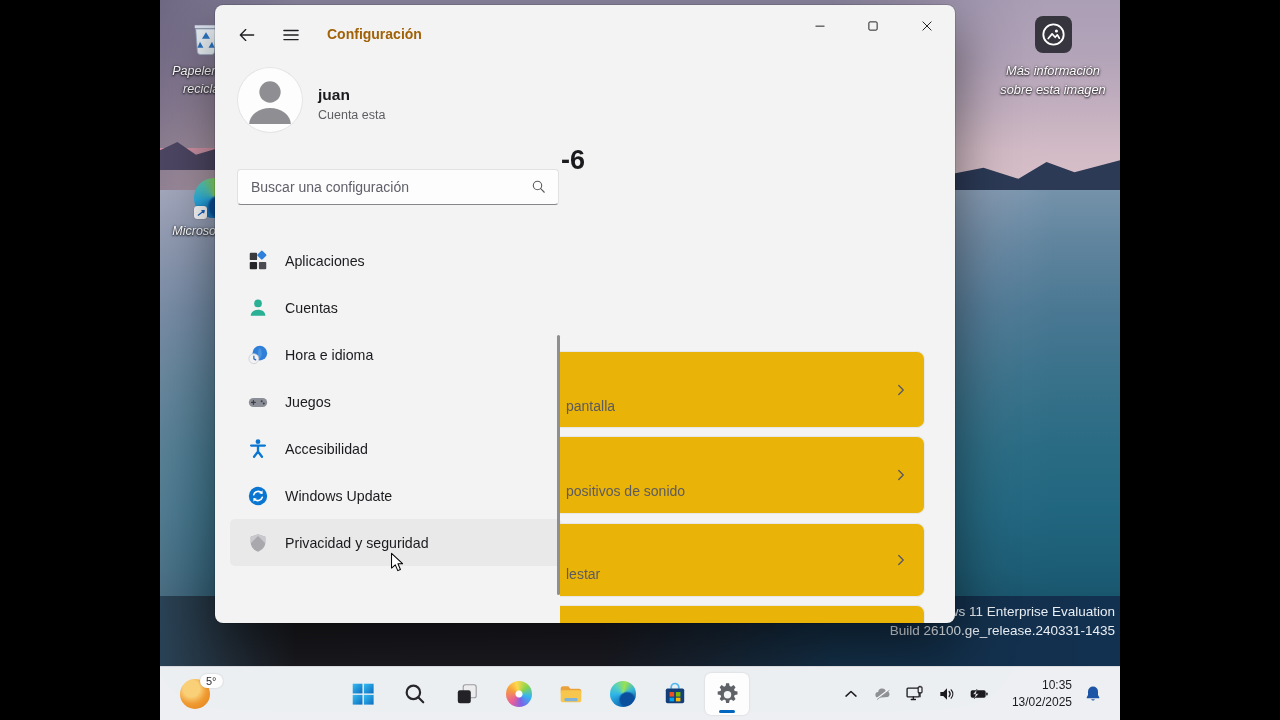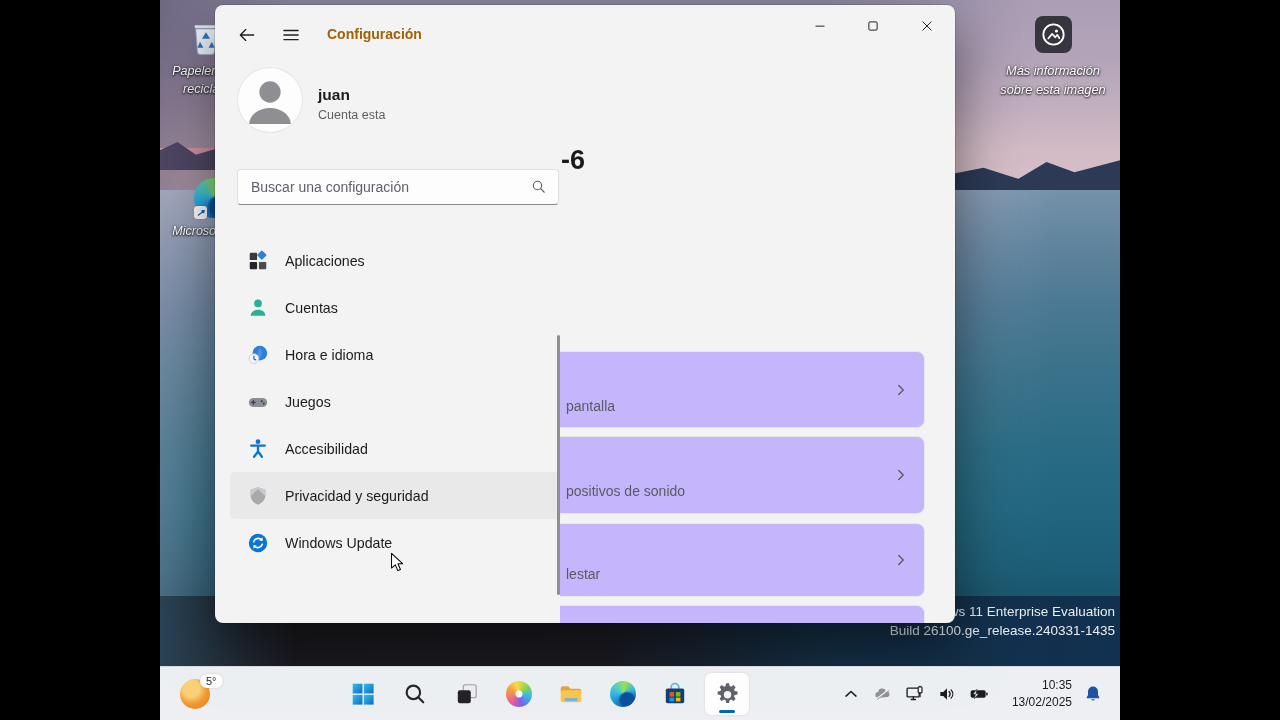--- a/index.html
+++ b/index.html
@@ -49,21 +49,21 @@
   .searchbox input::placeholder{color:#60606a;opacity:1;}
   .search-glyph{position:absolute;right:10px;top:8px;width:18px;height:18px;}
   .nav{position:absolute;left:15px;top:232px;width:332px;}
   .nav-item{position:relative;height:47px;border-radius:5px;display:flex;align-items:center;padding-left:17px;box-sizing:border-box;}
   .nav-item.hovered{background:#e9e9e9;}
   .nav-ic{width:22px;height:22px;flex:0 0 22px;}
   .nav-ic svg{width:22px;height:22px;display:block;}
   .nav-label{margin-left:16px;font-size:14.2px;color:#1b1b1f;}
   .content-heading{position:absolute;left:346px;top:140px;font-size:27px;font-weight:700;color:#1b1b1f;}
   .flyout-scrollbar{position:absolute;left:342px;top:330px;width:3px;height:260px;background:#8f8f8f;border-radius:2px;z-index:3;}
-  .card{position:absolute;left:345px;width:365px;background:#c4b5fd;border:1px solid #e7e7e7;border-left:none;
+  .card{position:absolute;left:345px;width:365px;background:#eab308;border:1px solid #e7e7e7;border-left:none;
     border-radius:0 8px 8px 0;box-sizing:border-box;}
   .card-text{position:absolute;left:6px;font-size:14px;color:#5b5b5f;}
   .card-chevron{position:absolute;right:14px;top:50%;margin-top:-9px;width:18px;height:18px;}
   
   .taskbar{position:absolute;left:0;top:666px;width:960px;height:54px;background:rgba(243,244,246,.97);
     border-top:1px solid #d8dadd;z-index:8;}
   .weather{position:absolute;left:14px;top:8px;width:60px;height:38px;}
   .sun{position:absolute;left:6px;top:4px;width:30px;height:30px;border-radius:50%;
     background:radial-gradient(circle at 38% 32%, #f9cf77 0 30%, #f09b33 55%, #e07c12 100%);}
   .temp-bubble{position:absolute;left:26px;top:-1px;background:#fdfdfd;border-radius:9px;padding:1px 6px;
@@ -230,39 +230,39 @@
         </div>
         <div class="nav-item">
           <span class="nav-ic">
             <svg viewBox="0 0 24 24">
               <circle cx="12" cy="4" r="2.6" fill="#0b76d1"></circle>
               <path d="M4.5 8.3h15M12 8.3v6.4M12 14.7l-4.3 5.8M12 14.7l4.3 5.8" stroke="#0b76d1" stroke-width="2.5" stroke-linecap="round" fill="none"></path>
             </svg>
           </span>
           <span class="nav-label">Accesibilidad</span>
         </div>
-        <div class="nav-item hovered">
-          <span class="nav-ic">
-            <svg viewBox="0 0 24 24">
-              <path d="M12 2.5l8 2.8v6c0 5.2-3.4 8.3-8 10.2-4.6-1.9-8-5-8-10.2v-6z" fill="#a9a9ad"></path>
-              <path d="M12 2.5l8 2.8v6c0 .3 0 .6-.1.9L12 4.4 4.1 12.2c0-.3-.1-.6-.1-.9v-6z" fill="#c9c9cd"></path>
-            </svg>
-          </span>
-          <span class="nav-label">Privacidad y seguridad</span>
-        </div>
         <div class="nav-item">
           <span class="nav-ic">
             <svg viewBox="0 0 24 24">
               <circle cx="12" cy="12" r="10" fill="#0b76d1"></circle>
               <path d="M7.3 10.6a5 5 0 0 1 8.8-1.6M16.7 13.4a5 5 0 0 1-8.8 1.6" stroke="#fff" stroke-width="1.7" fill="none" stroke-linecap="round"></path>
               <path d="M17 5.6v3.6h-3.6z" fill="#fff"></path>
               <path d="M7 18.4v-3.6h3.6z" fill="#fff"></path>
             </svg>
           </span>
           <span class="nav-label">Windows Update</span>
+        </div>
+        <div class="nav-item hovered">
+          <span class="nav-ic">
+            <svg viewBox="0 0 24 24">
+              <path d="M12 2.5l8 2.8v6c0 5.2-3.4 8.3-8 10.2-4.6-1.9-8-5-8-10.2v-6z" fill="#a9a9ad"></path>
+              <path d="M12 2.5l8 2.8v6c0 .3 0 .6-.1.9L12 4.4 4.1 12.2c0-.3-.1-.6-.1-.9v-6z" fill="#c9c9cd"></path>
+            </svg>
+          </span>
+          <span class="nav-label">Privacidad y seguridad</span>
         </div>
       </div>
 
     <div class="content-heading">-6</div>
     <div class="flyout-scrollbar"></div>
     <div id="cards">
         <div class="card" style="top: 346px; height: 77px;">
           <span class="card-text" style="top: 46px;">pantalla</span>
           <span class="card-chevron"><svg viewBox="0 0 24 24">
               <path d="M9 6l6 6-6 6" fill="none" stroke="#5a5a5e" stroke-width="1.8" stroke-linecap="round" stroke-linejoin="round"></path>

